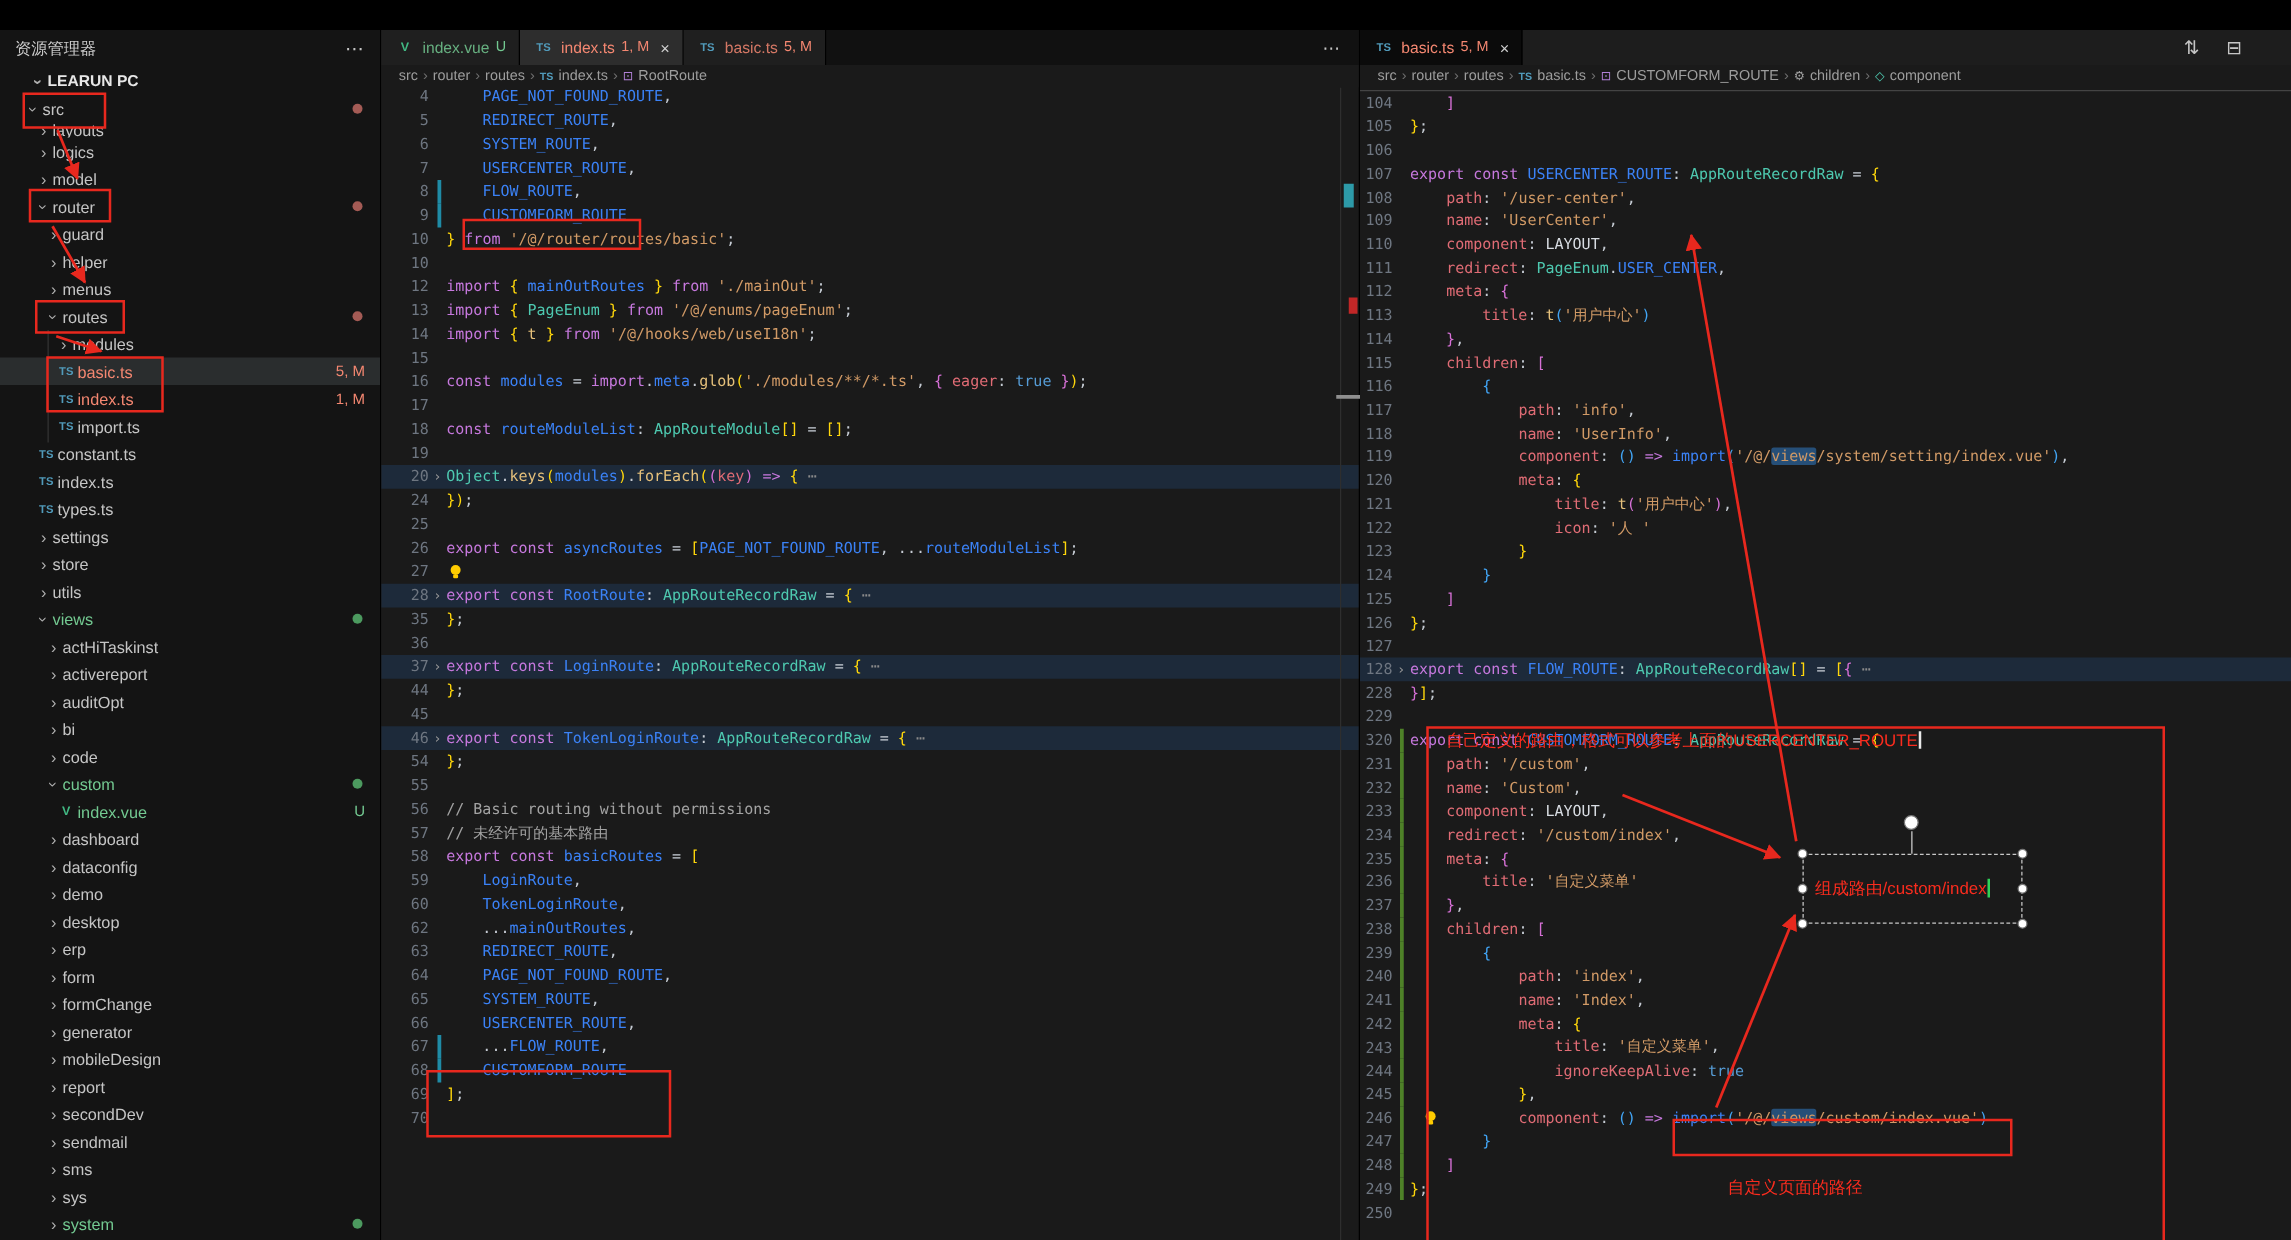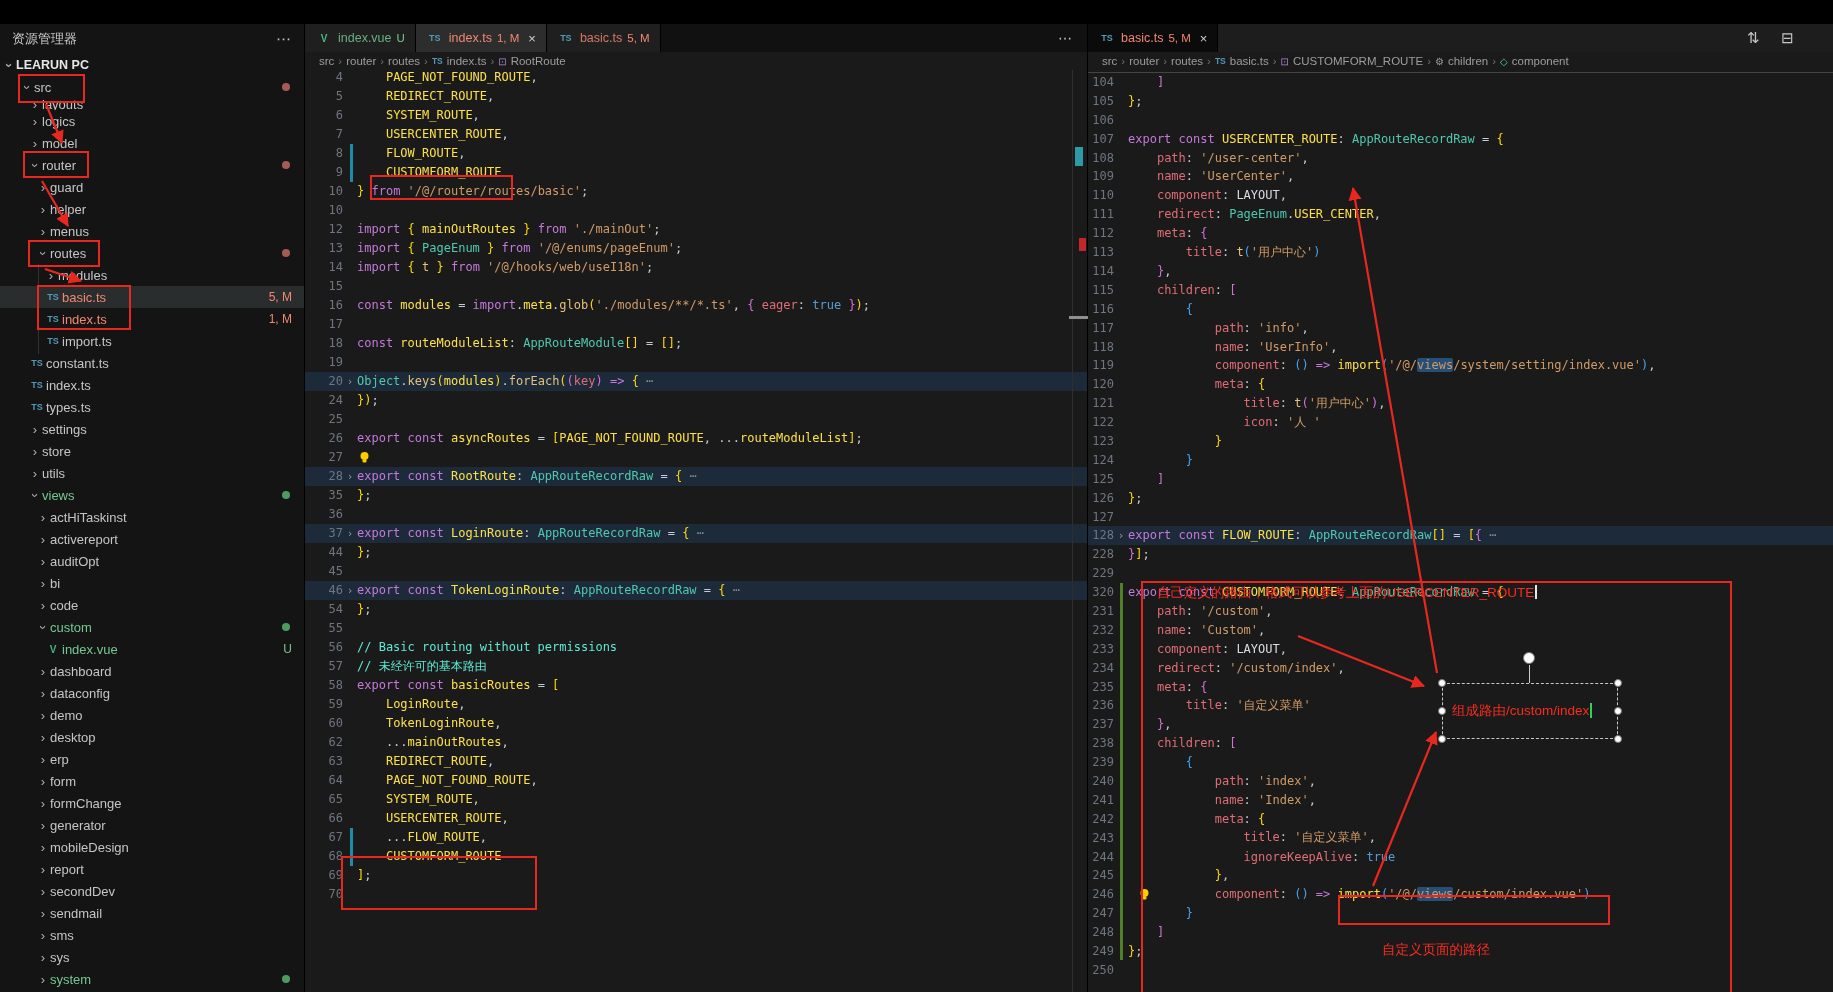--- a/index.html
+++ b/index.html
@@ -61,23 +61,23 @@
   #mid-code .lnum { width:38px; padding-left:10px; }
   #right-code .lnum { width:26px; padding-left:4px; }
   .foldch { flex:none; width:14px; text-align:center; color:#999; font-size:11px; cursor:pointer; }
   .modbar { position:absolute; width:3px; top:0; bottom:0; }
   #mid-code .modbar { left:45px; }
   #right-code .modbar { left:32px; }
   .modbar.teal { background:#1f8ba6; }
   .modbar.green { background:#4e8128; }
   .ltext { white-space:pre; flex:none; }
   #mid-code .ltext { margin-left:0; }
-  .tok.k{color:#c678dd} .tok.v{color:#fde047} .tok.ty{color:#4ec9b0} .tok.s{color:#d19a66}
+  .tok.k{color:#c678dd} .tok.v{color:#3b82f6} .tok.ty{color:#4ec9b0} .tok.s{color:#d19a66}
   .tok.p{color:#e06c75} .tok.f{color:#e5c07b} .tok.w{color:#c6ccd4} .tok.g{color:#ffd70b}
-  .tok.pk{color:#d670d6} .tok.bl{color:#42a5f5} .tok.bo{color:#569cd6} .tok.c{color:#5eead4}
+  .tok.pk{color:#d670d6} .tok.bl{color:#42a5f5} .tok.bo{color:#569cd6} .tok.c{color:#a3a3a3}
   .tok.d{color:#8a8a8a} .tok.cn{color:#d8dce2}
   .tok.whl { background:#264f78; border-radius:2px; }
   .bulb { position:absolute; top:3px; }
   #sticky { position:absolute; left:0; right:0; top:0; height:20.6px; background:#1a1a1a; border-bottom:1px solid #444;
             display:flex; align-items:center; z-index:2; font-family:"DejaVu Sans Mono", monospace; font-size:12px; }
 
   
   #mid-ruler-line { position:absolute; left:767px; top:46px; bottom:0; width:1px; background:#2e2e2e; }
   .rmark { position:absolute; }
 
@@ -101,21 +101,21 @@
 
 <div id="page">
 
   <div id="explorer">
     <div id="exp-head">
       <span>资源管理器</span>
       <span class="spacer"></span>
       <span id="exp-more">⋯</span>
     </div>
     <div id="tree">
-        <div class="trow root" style="padding-left: 2px; align-items: center;">
+        <div class="trow root" style="padding-left: 24px; align-items: center;">
           <span class="ch open">›</span>
           <span class="tname">LEARUN PC</span>
           <span class="tsp"></span>
         </div>
         <div class="trow" style="padding-left: 20px;">
           <span class="ch open">›</span>
           <span class="tname">src</span>
           <span class="tsp"></span>
           <span class="dot red"></span>
         </div>

